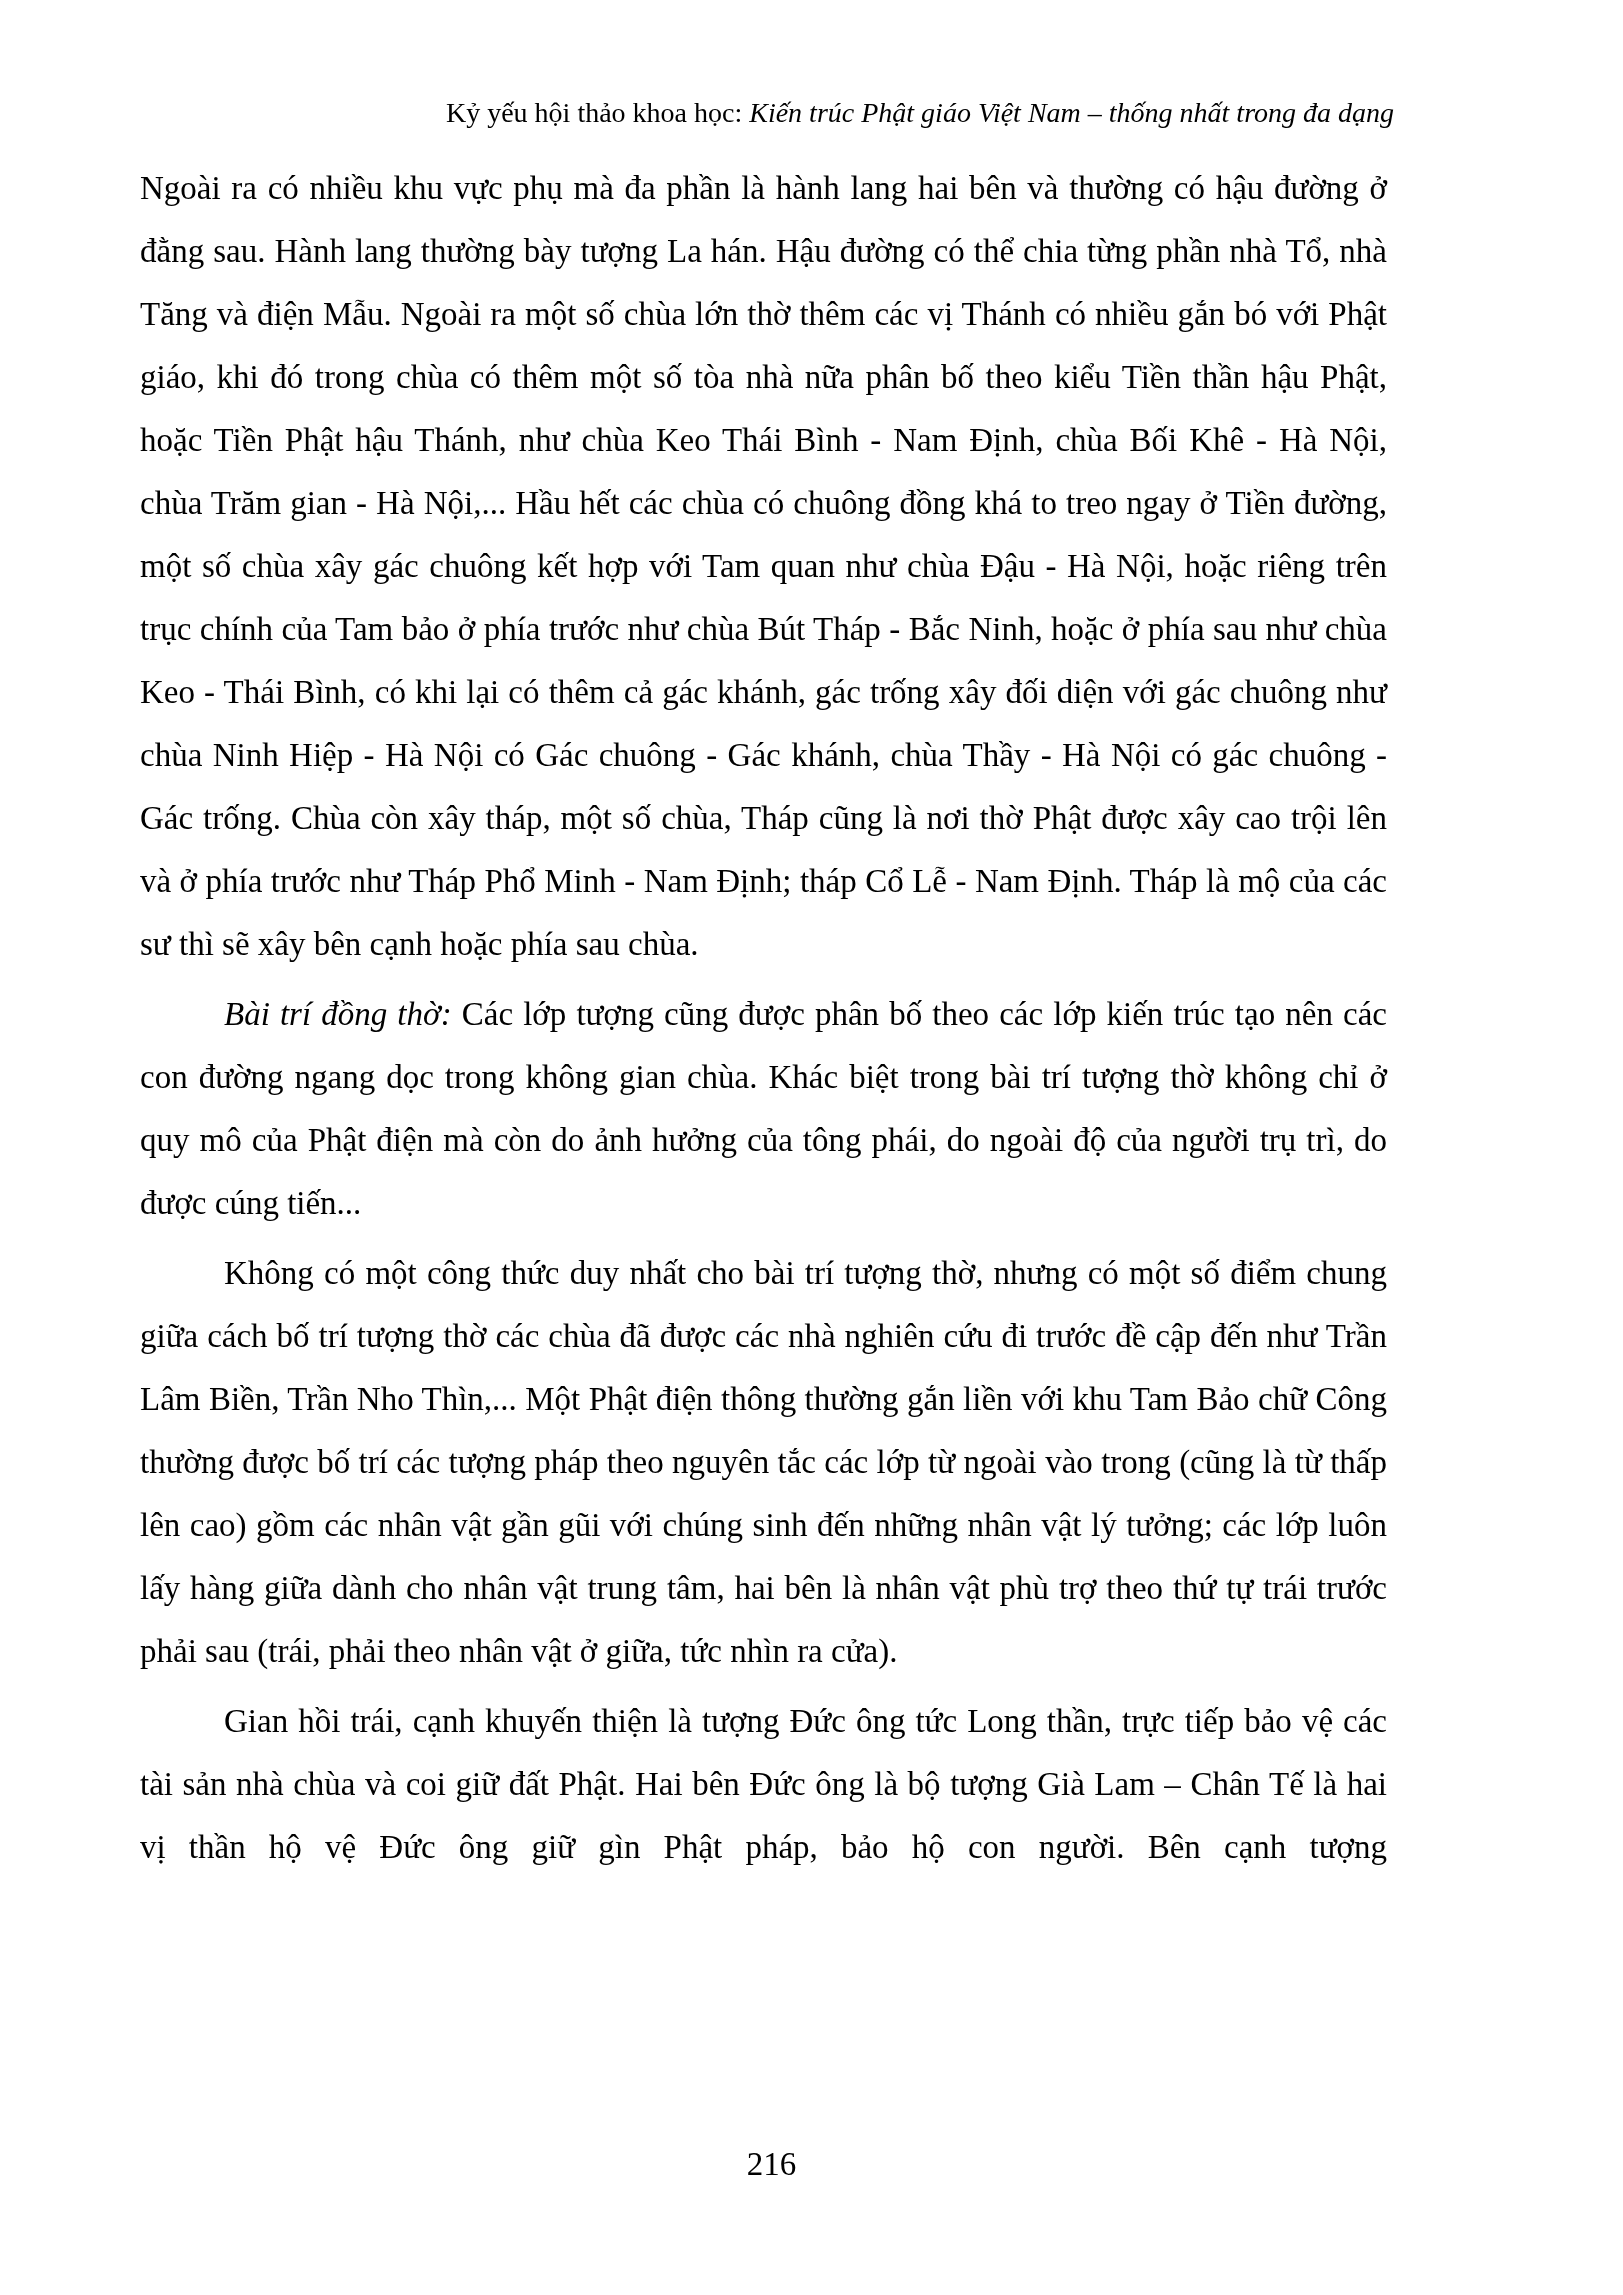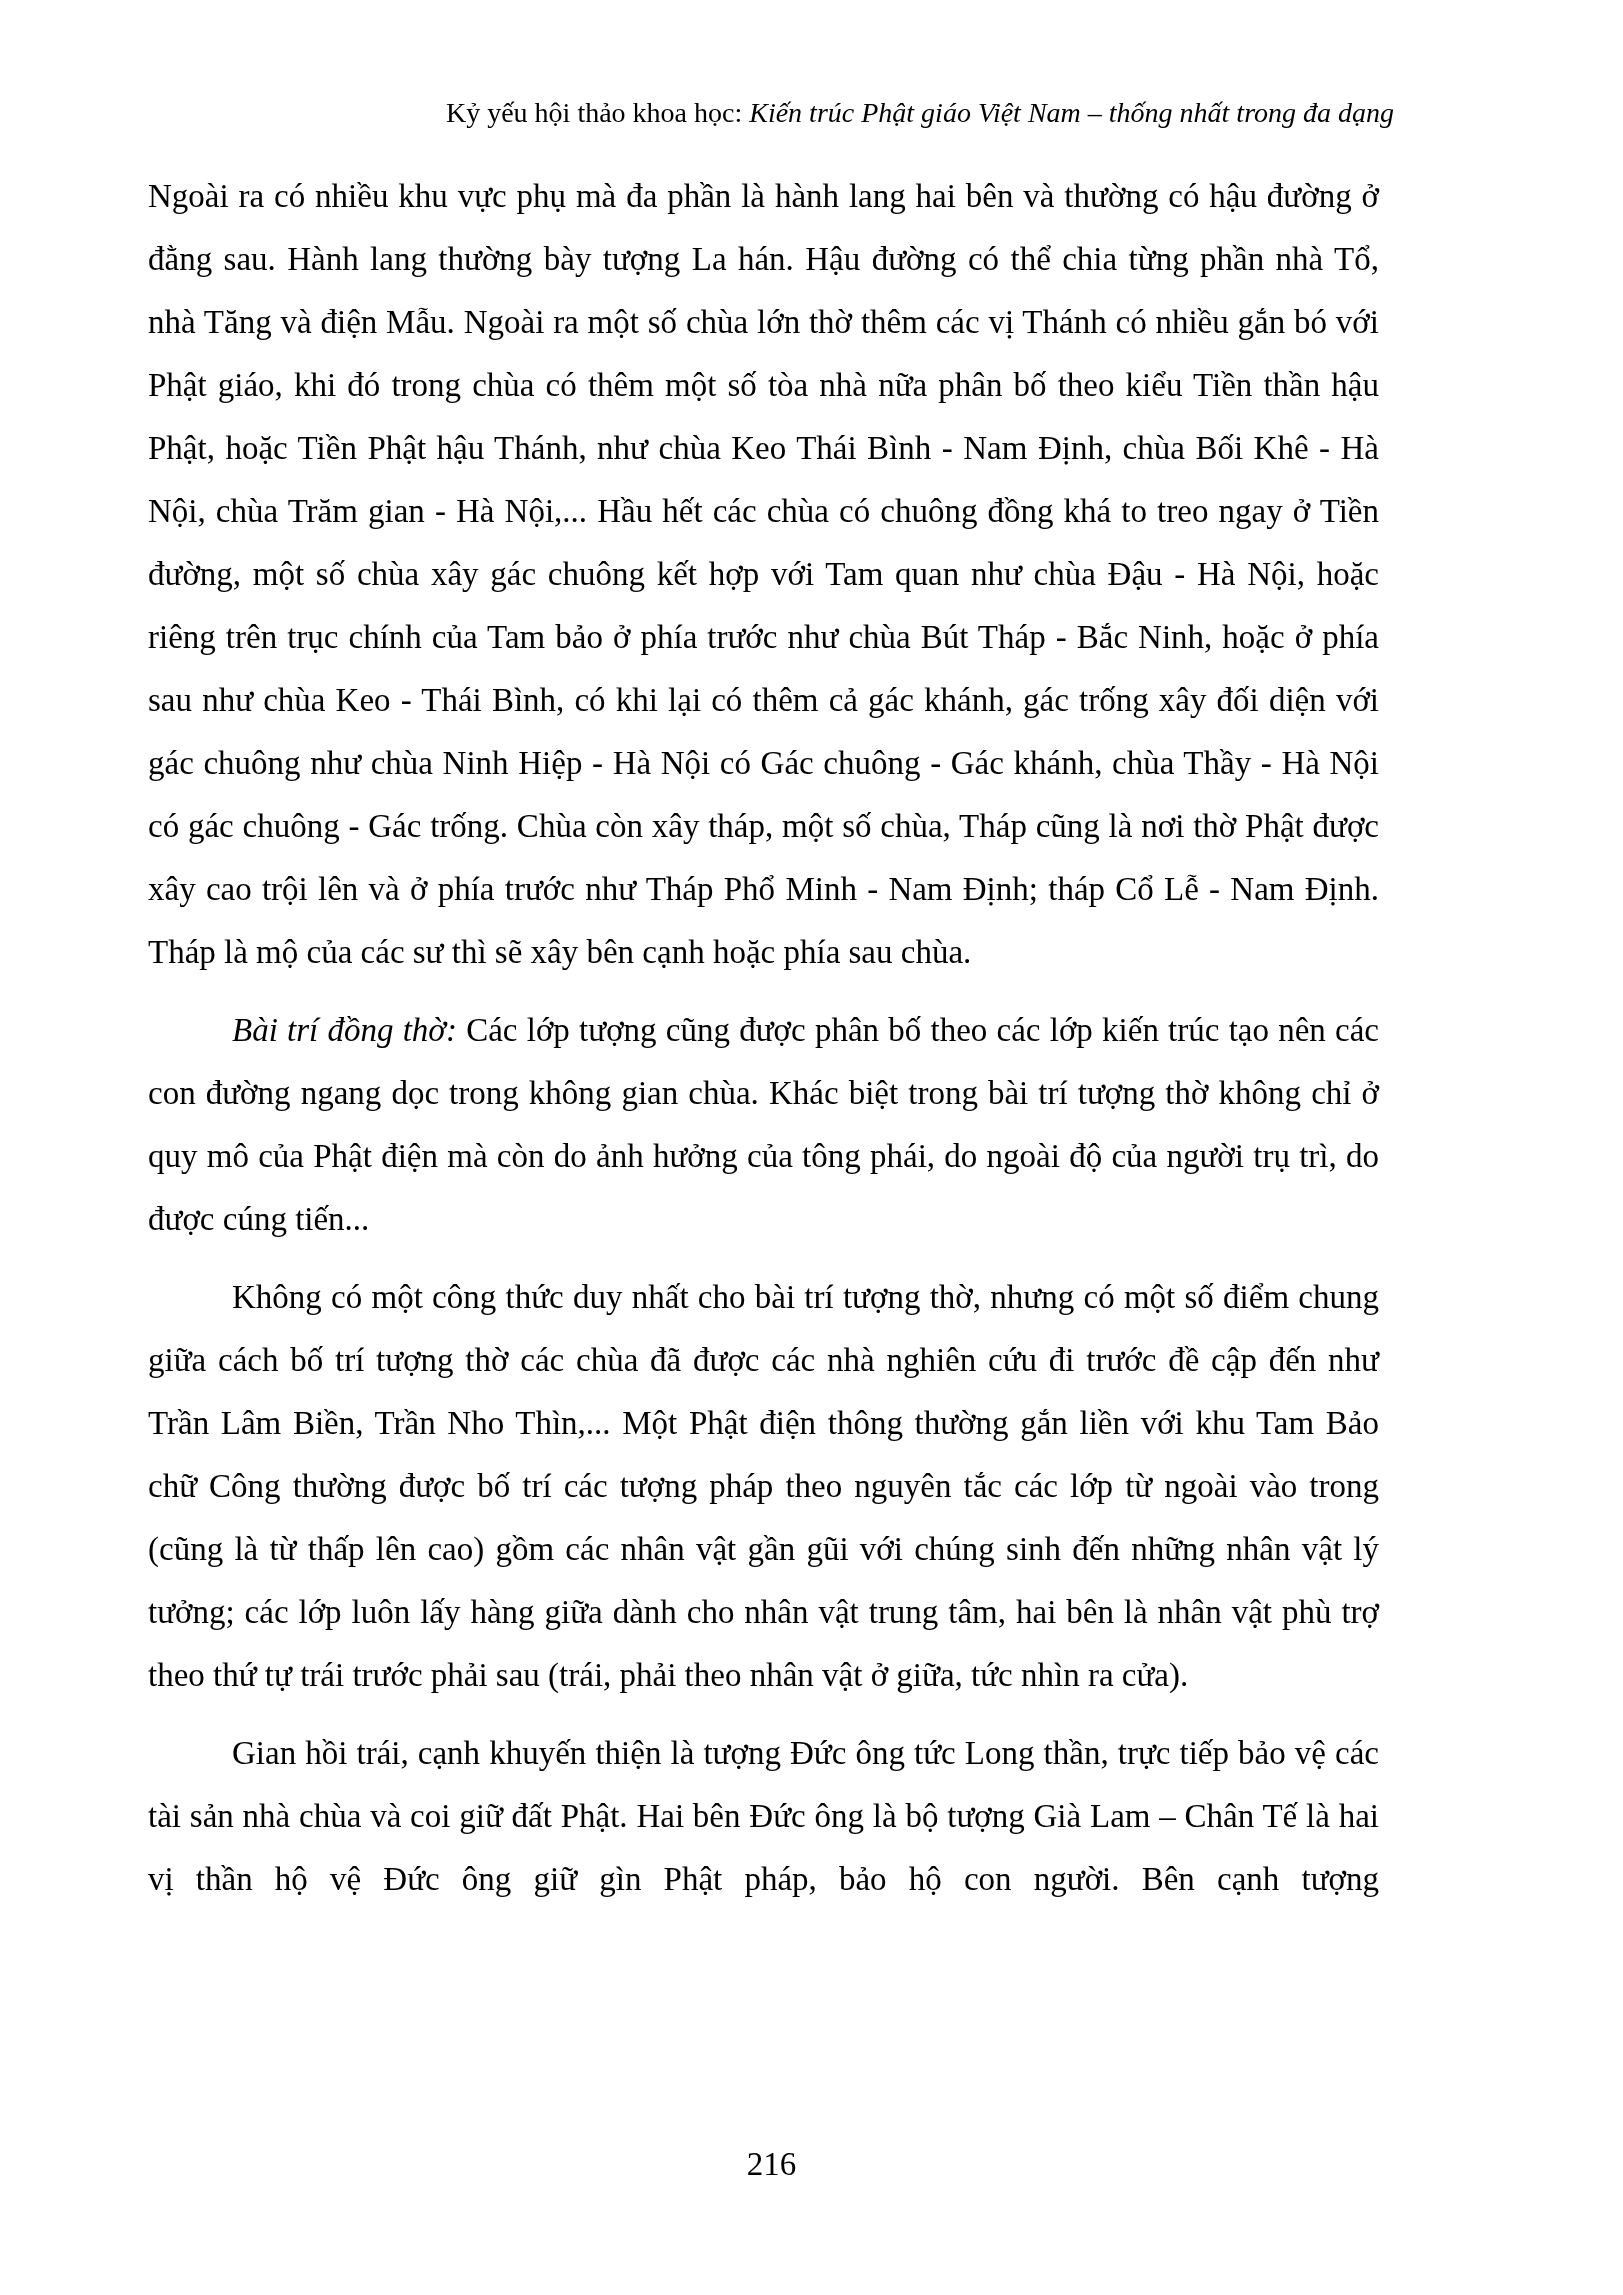--- a/index.html
+++ b/index.html
@@ -27,21 +27,21 @@
   .running-header .header-title { font-style: italic; margin-top: 32px; }
   .document-body {
     position: absolute;
     top: 150px;
     left: 133px;
     width: 1261px;
     font-size: 33px;
     line-height: 63px;
     text-align: justify;
   }
-  .para { margin: 15px; padding: 0; }
+  .para { margin: 7px; padding: 0; }
   .para.indented { text-indent: 84px; }
   .para.justify-last { text-align-last: justify; }
   .para .italic { font-style: italic; }
   .para .normal { font-style: normal; }
   .page-footer {
     position: absolute;
     top: 2133px;
     left: 141px;
     width: 1261px;
     text-align: center;

